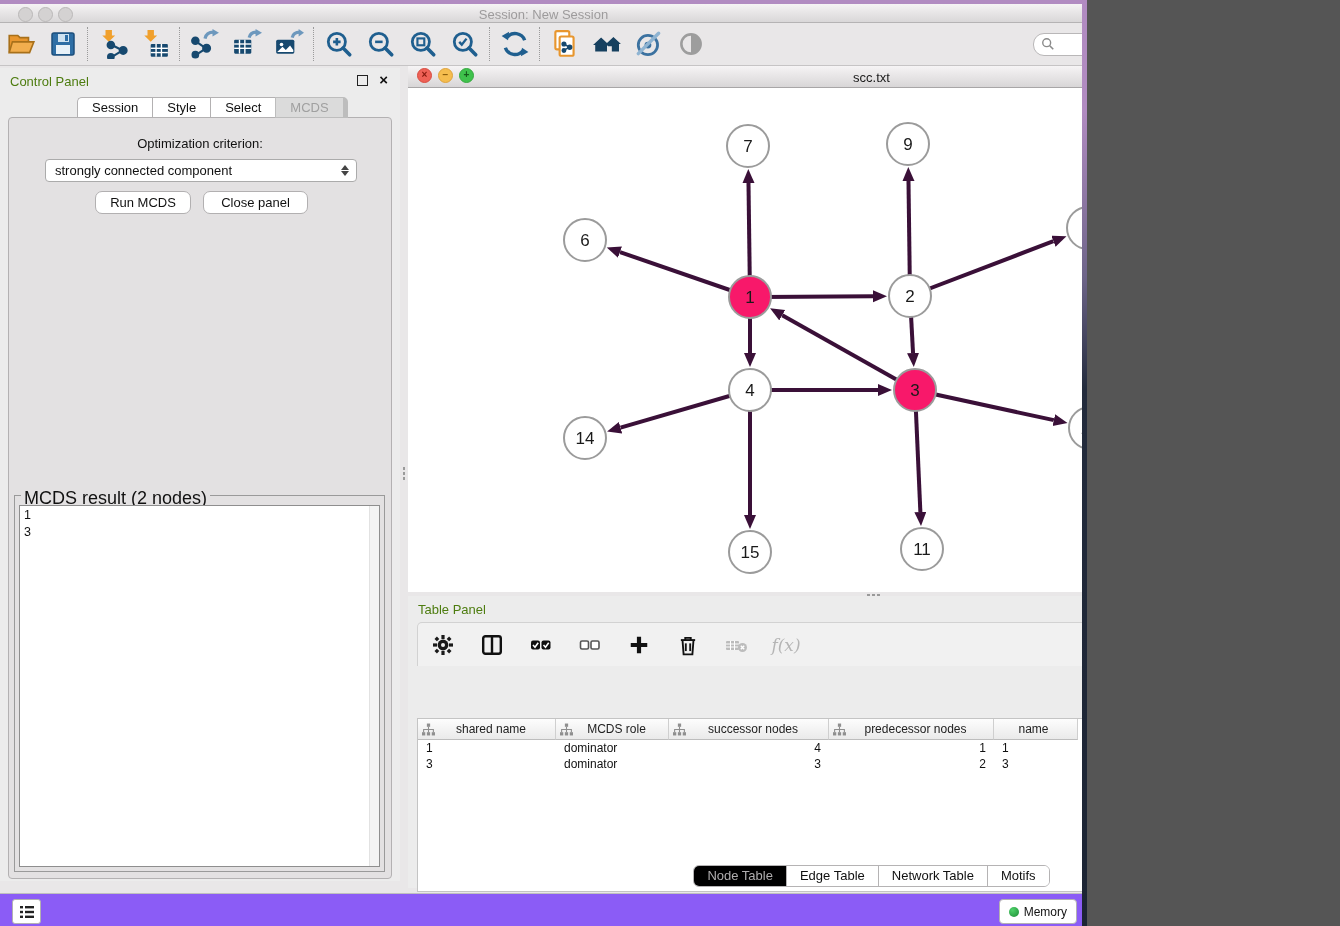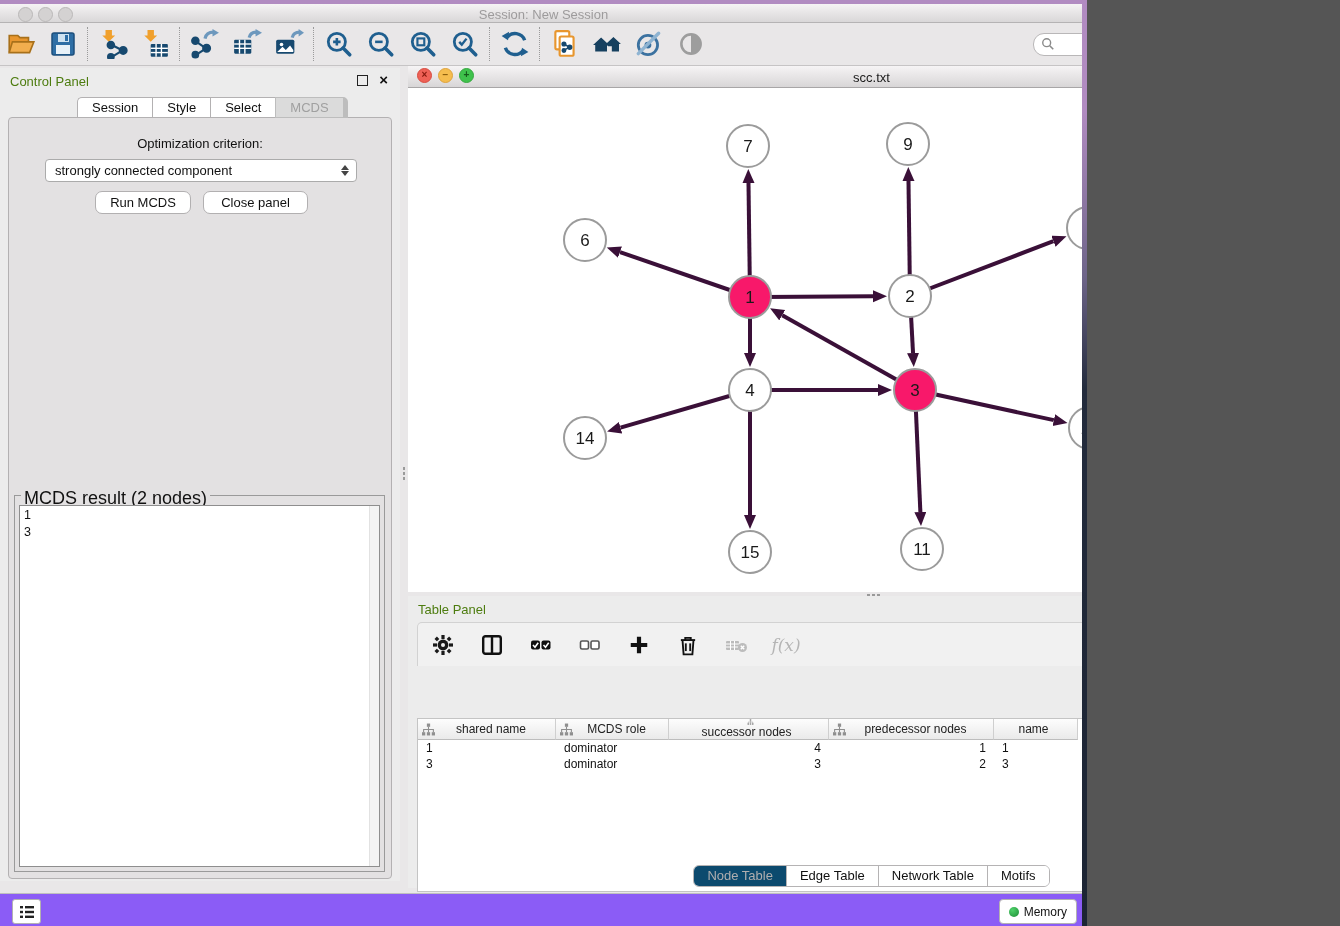--- a/index.html
+++ b/index.html
@@ -67,21 +67,21 @@
   #tp-table{position:absolute;left:9px;right:9px;top:78px;height:174px;background:#fff;border:1px solid #c4c4c4;box-sizing:border-box;overflow:hidden;margin-top:44px;}
   #tp-header{display:flex;height:21px;}
   .th{display:flex;align-items:center;background:linear-gradient(#fdfdfd,#eaeaea);border-right:1px solid #cfcfcf;border-bottom:1px solid #bdbdbd;box-sizing:border-box;font-size:12px;color:#222;padding-left:4px;}
   .th .lbl{flex:1;text-align:center;padding-right:8px;}
   .tr{display:flex;height:16px;}
   .td{font-size:12px;color:#111;box-sizing:border-box;padding:1px 8px 0 8px;overflow:hidden;white-space:nowrap;}
   #tp-tabs{position:absolute;left:0;right:0;top:269px;display:flex;justify-content:center;}
   .seg{display:flex;border:1px solid #b5b3b4;border-radius:6px;overflow:hidden;background:#fff;height:20px;}
   .seg-tab{padding:2px 13px;font-size:13px;color:#111;background:#fff;border-right:1px solid #b5b3b4;line-height:16px;}
   .seg-tab:last-child{border-right:none;}
-  .seg-tab.sel{background:#0c4a6e;color:#b0aeaf;}
+  .seg-tab.sel{background:#000000;color:#b0aeaf;}
   
   #status-bar{position:absolute;left:0;bottom:0;width:100%;height:33px;background:#8b5cf6;border-top:1px solid #bfbfbf;box-sizing:border-box;}
   #task-btn{position:absolute;left:12px;top:5px;width:27px;height:23px;background:#fff;border:1px solid #b3b1b2;border-radius:3px;display:flex;align-items:center;justify-content:center;}
   #memory-btn{position:absolute;right:10px;top:5px;height:23px;background:#fff;border:1px solid #b3b1b2;border-radius:4px;display:flex;align-items:center;padding:0 9px;gap:5px;font-size:12px;color:#111;}
   #memory-dot{width:10px;height:10px;border-radius:50%;background:radial-gradient(circle at 35% 30%,#4ed16a,#1d8c36);}
   svg{display:block;}
 </style>
 </head>
 <body>
 
@@ -482,21 +482,21 @@
               <g fill="#8f8f8f">
                 <rect x="4.5" y="0.5" width="3" height="3"></rect>
                 <rect x="0" y="8.5" width="3" height="3"></rect>
                 <rect x="4.5" y="8.5" width="3" height="3"></rect>
                 <rect x="9" y="8.5" width="3" height="3"></rect>
               </g>
               <path d="M6 3.5 V6 M1.5 8.5 V6 h9 v2.5 M6 6 v2.5" stroke="#8f8f8f" fill="none"></path>
             </svg>
             <span class="lbl">MCDS role</span>
           </div>
-          <div class="th" style="width: 160px; flex-direction: column;">
+          <div class="th" style="width: 160px;">
             <svg width="13" height="13" viewBox="0 0 12 12">
               <g fill="#8f8f8f">
                 <rect x="4.5" y="0.5" width="3" height="3"></rect>
                 <rect x="0" y="8.5" width="3" height="3"></rect>
                 <rect x="4.5" y="8.5" width="3" height="3"></rect>
                 <rect x="9" y="8.5" width="3" height="3"></rect>
               </g>
               <path d="M6 3.5 V6 M1.5 8.5 V6 h9 v2.5 M6 6 v2.5" stroke="#8f8f8f" fill="none"></path>
             </svg>
             <span class="lbl">successor nodes</span>

